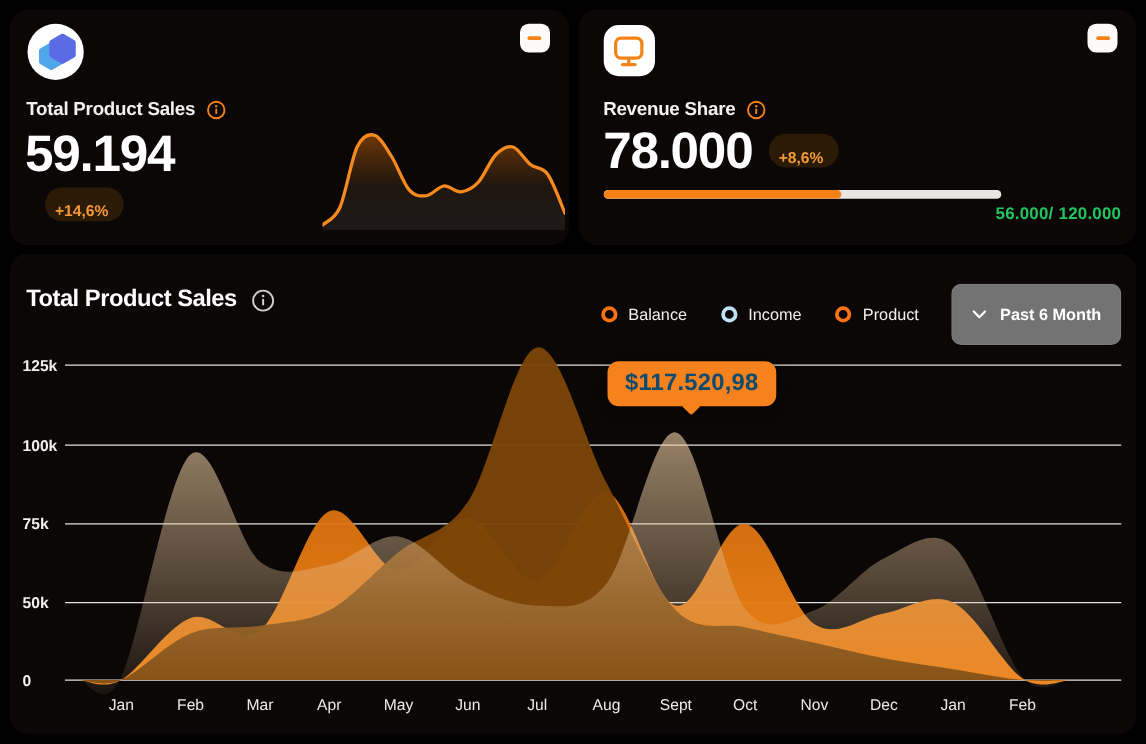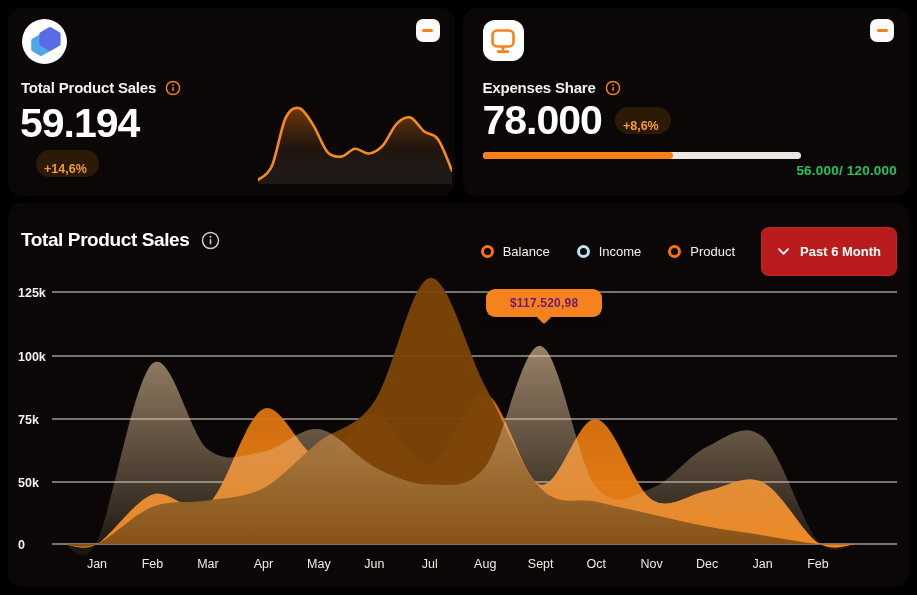--- a/index.html
+++ b/index.html
@@ -34,29 +34,29 @@
   .sparkline-wrap { position:absolute; right:3px; bottom:12px; width:194px; height:84px; }
 
   
   .main-title-row { position:absolute; left:13px; top:26px; display:flex; align-items:center; gap:12px; }
   .main-title { font-size:19px; font-weight:800; color:#FFFFFF; letter-spacing:-0.4px; }
   .controls { position:absolute; right:12px; top:24px; display:flex; align-items:center; gap:26px; }
   .legend { display:flex; gap:27px; }
   .legend-item { display:flex; align-items:center; gap:9px; }
   .legend-dot { width:13px; height:13px; border-radius:50%; background:#0B0706; border:3.5px solid #F97316; }
   .legend-label { font-size:13px; font-weight:500; color:#F2EFEC; }
-  .dropdown { display:flex; align-items:center; gap:10px; background:#b91c1c;
+  .dropdown { display:flex; align-items:center; gap:10px; background:#737373;
     border:1px solid rgba(255,255,255,0.05); border-radius:8px; height:49px; padding:16px 15px;
     cursor:pointer; }
   .dropdown-label { font-size:13px; font-weight:600; color:#FFFFFF; }
 
   
   .chart-svg { position:absolute; left:0; bottom:4px; width:901px; height:334px; }
-  .tooltip { position:absolute; left:478px; top:86px; background:#F5821C; color:#701a75;
-    font-size:12px; font-weight:600; padding:7px 24px; border-radius:9px; letter-spacing:0.2px;
+  .tooltip { position:absolute; left:478px; top:86px; background:#F5821C; color:#0c4a6e;
+    font-size:19px; font-weight:600; padding:7px 14px; border-radius:9px; letter-spacing:0.2px;
     box-shadow:0 4px 10px rgba(0,0,0,0.45); z-index:3; }
   .tooltip::after { content:''; position:absolute; left:50%; bottom:-5px; width:11px; height:11px;
     background:#F5821C; transform:translateX(-50%) rotate(45deg); border-radius:2px; }
 </style>
 </head>
 <body>
 
 <div class="page">
 
   <div class="top-row">
@@ -109,21 +109,21 @@
         <svg width="40" height="40" viewBox="0 0 40 40">
           <rect x="9.5" y="9.5" width="21" height="16" rx="4.5" fill="none" stroke="#F58218" stroke-width="2.6"></rect>
           <line x1="20" y1="25.5" x2="20" y2="29.8" stroke="#F58218" stroke-width="2.6"></line>
           <line x1="15" y1="30.6" x2="25" y2="30.6" stroke="#F58218" stroke-width="2.6" stroke-linecap="round"></line>
         </svg>
       </div>
       <div class="minus-btn">
         <div class="minus-bar"></div>
       </div>
       <div class="card-title-row" style="left:20px; top:71px;">
-        <span class="card-title">Expenses Share</span>
+        <span class="card-title">Revenue Share</span>
         <svg width="16" height="16" viewBox="0 0 16 16">
           <circle cx="8" cy="8" r="6.6" fill="none" stroke="#F58218" stroke-width="1.5"></circle>
           <circle cx="8" cy="4.9" r="0.95" fill="#F58218"></circle>
           <rect x="7.25" y="6.8" width="1.5" height="4.4" rx="0.7" fill="#F58218"></rect>
         </svg>
       </div>
       <div class="value-row" style="left:20px; top:92px;justify-content:space-between;">
         <span class="big-value">78.000</span>
         <span class="badge">
           <svg width="17" height="17" viewBox="0 0 17 17">

